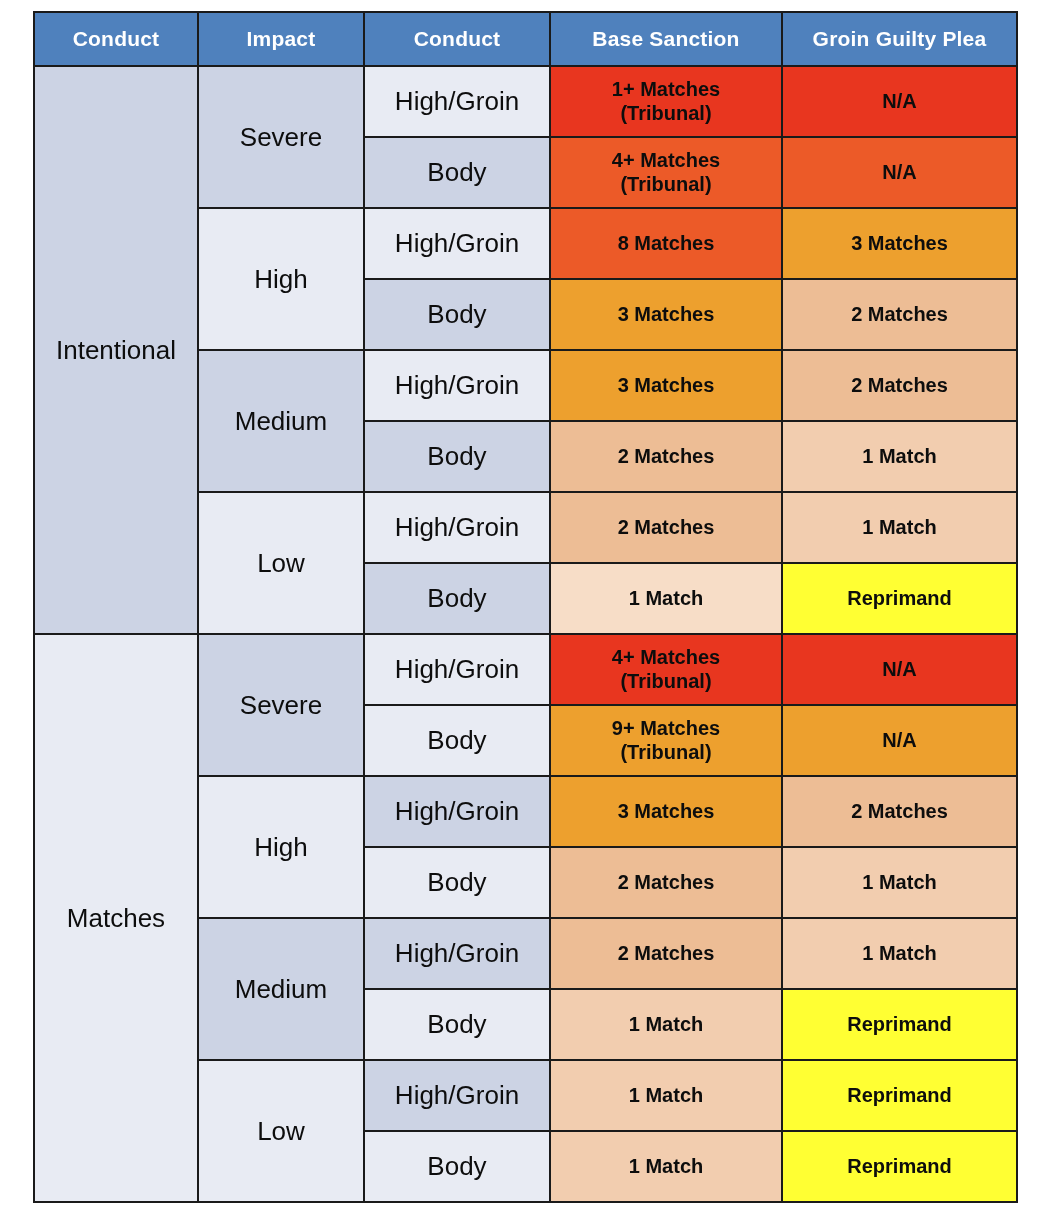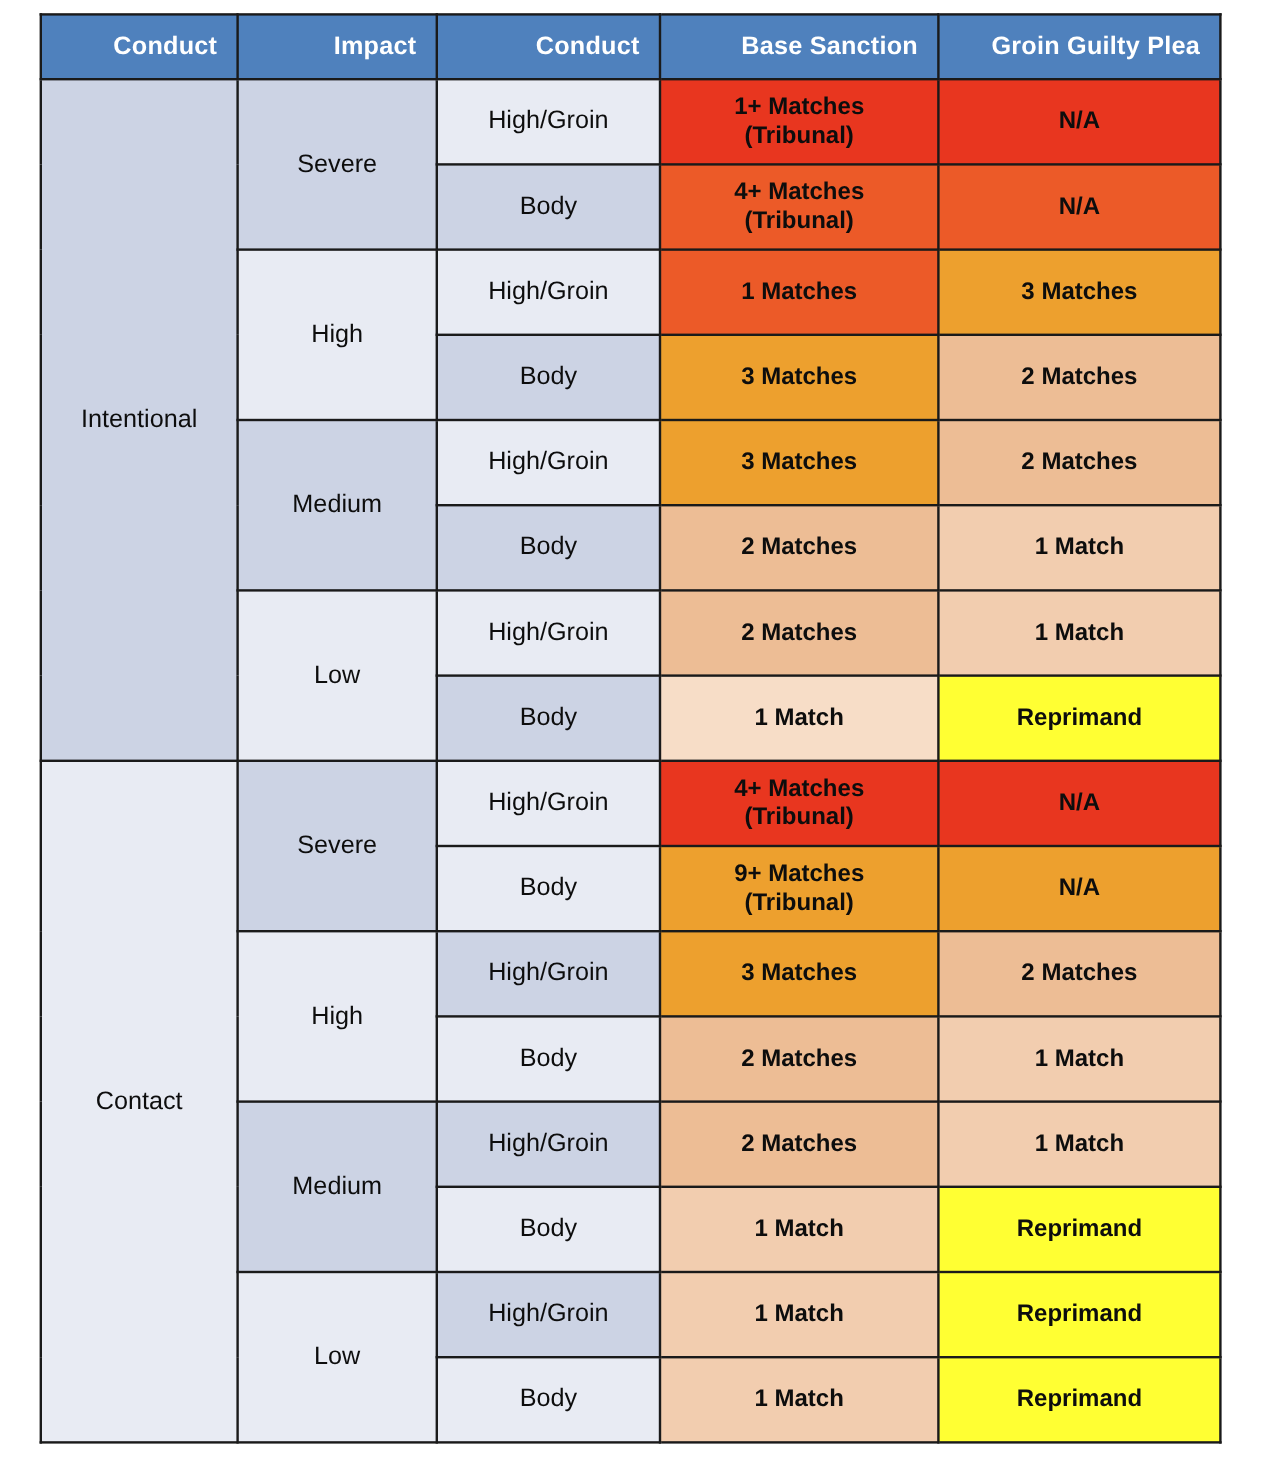--- a/index.html
+++ b/index.html
@@ -32,38 +32,38 @@
   table.sanction-table col.col-impact  { width: 166px; }
   table.sanction-table col.col-contact { width: 186px; }
   table.sanction-table col.col-base    { width: 232px; }
   table.sanction-table col.col-plea    { width: 235px; }
 
   th.head-cell {
     background: #4f81bd;
     color: #ffffff;
     font-size: 21px;
     font-weight: bold;
-    text-align: right;
+    text-align: center;
     height: 52px;
     border: 2px solid #1a1a1a;
     padding: 0 16px;
     letter-spacing: 0.2px;
   }
 
   td.cell {
     border: 2px solid #1a1a1a;
     text-align: center;
     vertical-align: middle;
     padding: 2px 5px;
     line-height: 1.18;
   }
 
   
   td.cell.desc {
-    font-size: 21px;
+    font-size: 26px;
     font-weight: normal;
     color: #0d0d0d;
   }
   
   td.cell.sanction {
     font-size: 20px;
     font-weight: bold;
     color: #0d0d0d;
   }
 
@@ -101,21 +101,21 @@
         </tr>
         <tr style="height: 71px;">
           <td class="cell desc" style="background: rgb(204, 211, 228);">Body</td>
           <td class="cell sanction two-line" style="background: rgb(236, 90, 40);">4+ Matches
 (Tribunal)</td>
           <td class="cell sanction two-line" style="background: rgb(236, 90, 40);">N/A</td>
         </tr>
         <tr style="height: 71px;">
           <td class="cell desc" rowspan="2" style="background: rgb(232, 235, 243);">High</td>
           <td class="cell desc" style="background: rgb(232, 235, 243);">High/Groin</td>
-          <td class="cell sanction two-line" style="background: rgb(236, 90, 40);">1 Matches</td>
+          <td class="cell sanction two-line" style="background: rgb(236, 90, 40);">8 Matches</td>
           <td class="cell sanction two-line" style="background: rgb(237, 160, 46);">3 Matches</td>
         </tr>
         <tr style="height: 71px;">
           <td class="cell desc" style="background: rgb(204, 211, 228);">Body</td>
           <td class="cell sanction two-line" style="background: rgb(237, 160, 46);">3 Matches</td>
           <td class="cell sanction two-line" style="background: rgb(237, 189, 149);">2 Matches</td>
         </tr>
         <tr style="height: 71px;">
           <td class="cell desc" rowspan="2" style="background: rgb(204, 211, 228);">Medium</td>
           <td class="cell desc" style="background: rgb(232, 235, 243);">High/Groin</td>
@@ -132,21 +132,21 @@
           <td class="cell desc" style="background: rgb(232, 235, 243);">High/Groin</td>
           <td class="cell sanction two-line" style="background: rgb(237, 189, 149);">2 Matches</td>
           <td class="cell sanction two-line" style="background: rgb(242, 205, 175);">1 Match</td>
         </tr>
         <tr style="height: 71px;">
           <td class="cell desc" style="background: rgb(204, 211, 228);">Body</td>
           <td class="cell sanction two-line" style="background: rgb(247, 221, 199);">1 Match</td>
           <td class="cell sanction two-line" style="background: rgb(255, 255, 51);">Reprimand</td>
         </tr>
         <tr style="height: 71px;">
-          <td class="cell desc" rowspan="8" style="background: rgb(232, 235, 243);">Contact</td>
+          <td class="cell desc" rowspan="8" style="background: rgb(232, 235, 243);">Matches</td>
           <td class="cell desc" rowspan="2" style="background: rgb(204, 211, 228);">Severe</td>
           <td class="cell desc" style="background: rgb(232, 235, 243);">High/Groin</td>
           <td class="cell sanction two-line" style="background: rgb(232, 54, 31);">4+ Matches
 (Tribunal)</td>
           <td class="cell sanction two-line" style="background: rgb(232, 54, 31);">N/A</td>
         </tr>
         <tr style="height: 71px;">
           <td class="cell desc" style="background: rgb(232, 235, 243);">Body</td>
           <td class="cell sanction two-line" style="background: rgb(237, 160, 46);">9+ Matches
 (Tribunal)</td>

